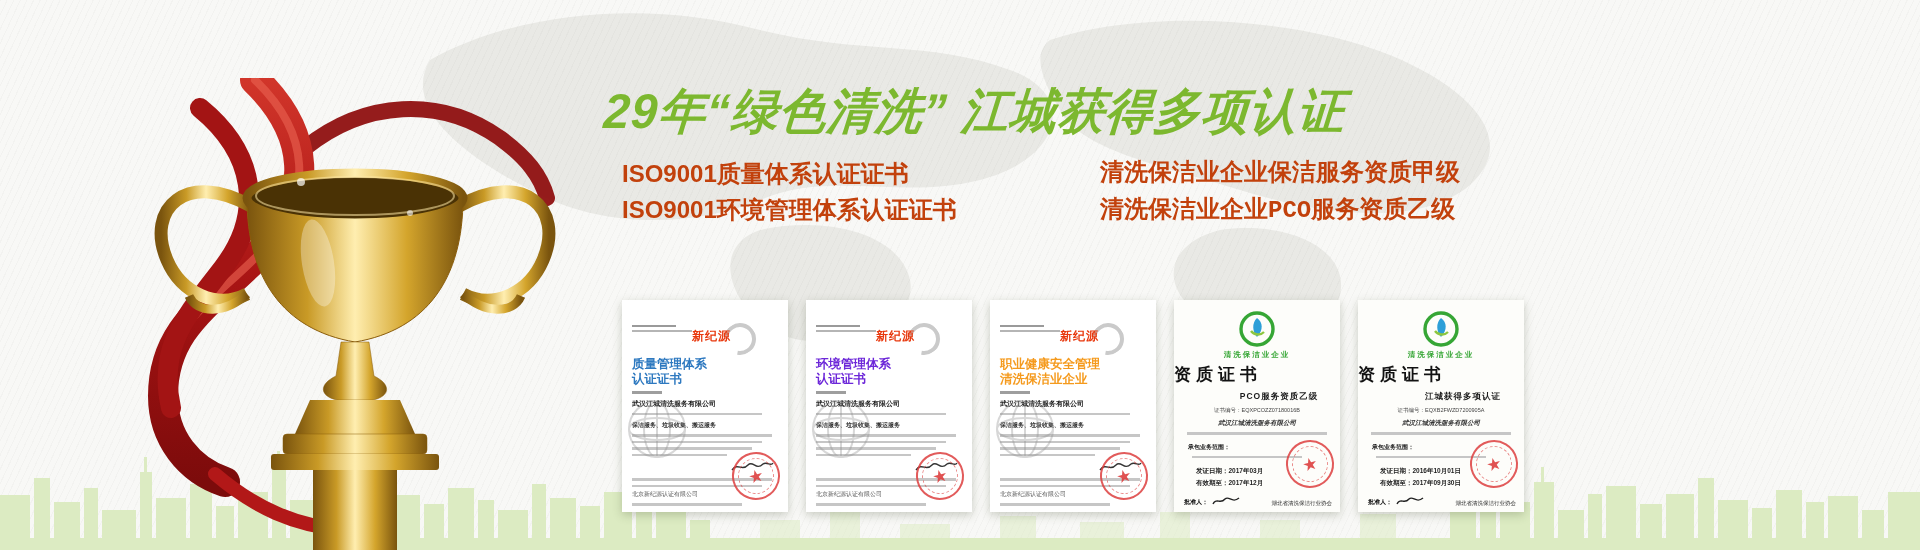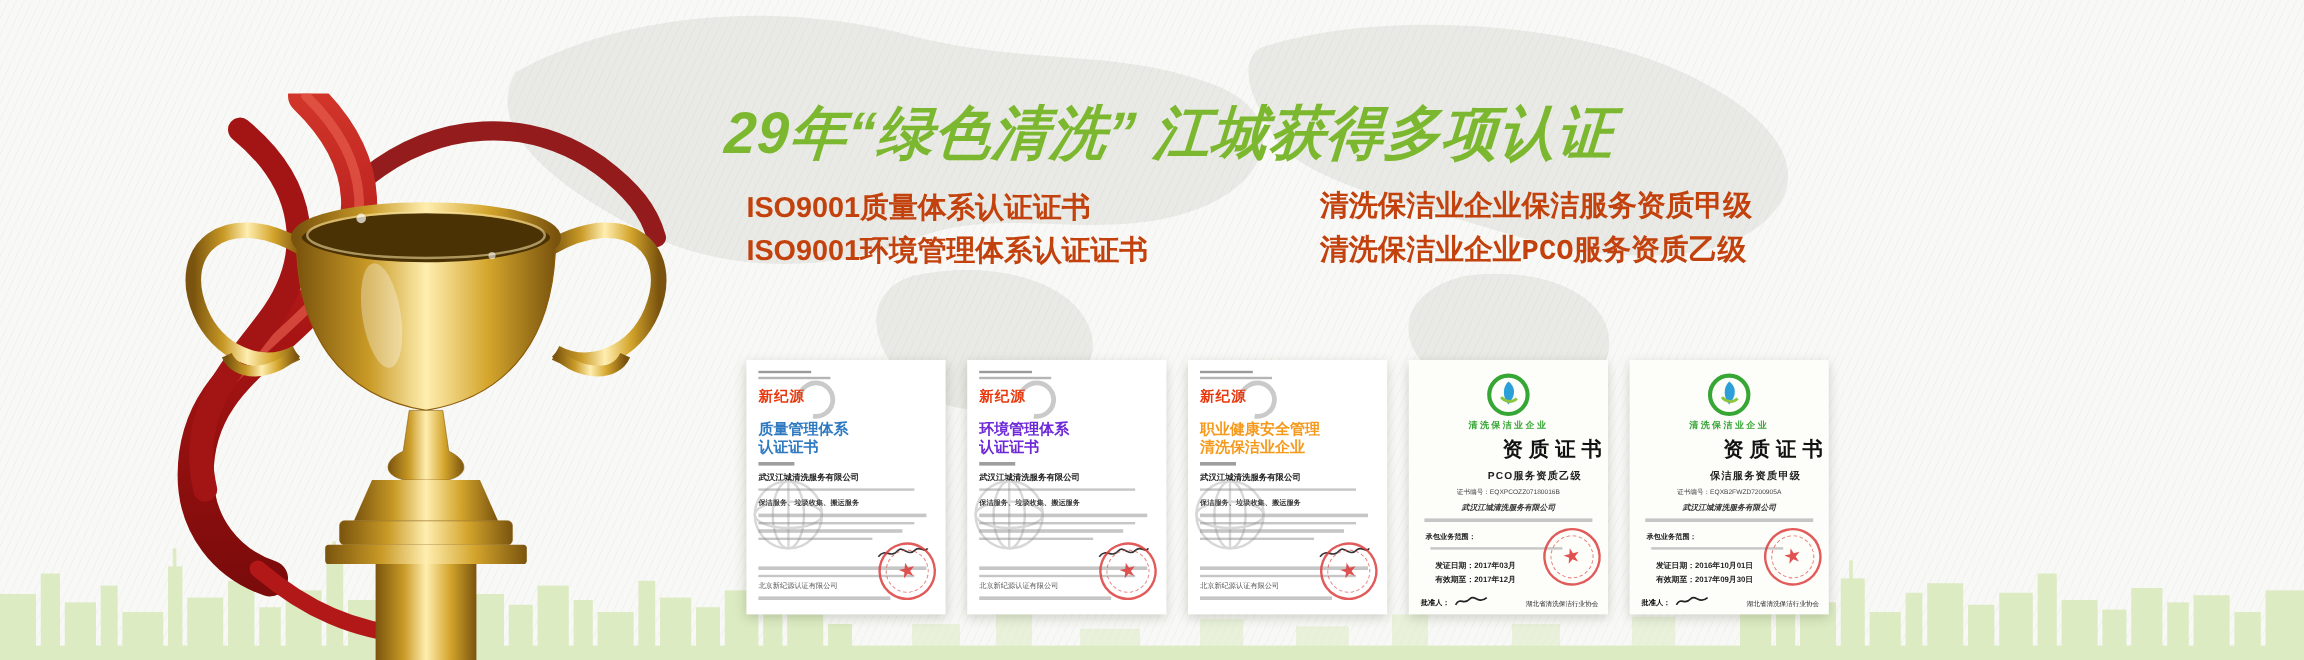--- a/index.html
+++ b/index.html
@@ -13,21 +13,21 @@
   .main-title{position:absolute;left:604px;top:80px;z-index:5;white-space:nowrap;
          font-size:47px;font-weight:bold;font-style:italic;letter-spacing:1px;
          transform:skewX(-4deg) scaleY(1.04);}
   .list{position:absolute;z-index:5;font-size:24px;font-weight:bold;color:#c2410c;white-space:nowrap;}
   .list-left{left:622px;top:156px;line-height:36px;}
   .list-right{left:1100px;top:155px;line-height:37px;font-family:Liberation Mono, monospace;}
   .cert-row{position:absolute;left:622px;top:300px;z-index:6;display:flex;gap:18px;}
   .cert{width:166px;height:212px;background:#fff;position:relative;overflow:hidden;
         box-shadow:0 3px 9px rgba(60,70,40,.25);flex:0 0 auto;}
   
-  .iso-top{display:flex;padding:9px 8px 0 10px;flex-direction:column;}
+  .iso-top{display:flex;padding:25px 8px 0 10px;}
   .toplines i{display:block;height:2px;background:#9a9a9a;margin-bottom:3px;}
   .toplines .l1{width:44px}.toplines .l2{width:60px;background:#b5b5b5}
   .njy{position:relative;width:64px;height:28px;}
   .njy-swirl{position:absolute;right:0;top:-2px;width:24px;height:24px;border-radius:50%;
         border:4px solid #b9b9b9;border-left-color:transparent;transform:rotate(-35deg);opacity:.75;}
   .njy-text{position:absolute;left:0;top:3px;color:#e8380d;font-weight:bold;font-size:12px;letter-spacing:1px;}
   .iso-title{margin:4px 10px 0;font-size:12.5px;font-weight:bold;line-height:15px;}
   .bar{height:2.5px;background:#c6c6c6;margin:4px 10px 0;}
   .bar.d{background:#9e9e9e}
   .w30{width:30px}.w95{width:95px}.w110{width:110px}
@@ -41,21 +41,21 @@
         border:2px solid rgba(221,62,62,.85);color:rgba(221,62,62,.9);
         display:flex;align-items:center;justify-content:center;font-size:17px;
         transform:rotate(-14deg);}
   .stamp::after{content:"";position:absolute;inset:4px;border:1px dashed rgba(221,62,62,.6);border-radius:50%;}
   .iso-stamp{right:8px;bottom:12px;}
   .q-stamp{right:6px;bottom:24px;}
   
   .cert.qual{background:#fdfdfa;}
   .q-logo{display:block;margin:10px auto 2px;}
   .q-org{font-size:7.5px;font-weight:bold;text-align:center;letter-spacing:2px;}
-  .q-title{font-size:17px;font-weight:bold;letter-spacing:5px;text-align:right;color:#121212;margin-top:3px;white-space:nowrap;}
+  .q-title{font-size:17px;font-weight:bold;letter-spacing:5px;text-align:left;color:#121212;margin-top:3px;white-space:nowrap;}
   .q-sub{font-size:8.5px;font-weight:bold;text-align:center;margin-top:5px;color:#1c1c1c;letter-spacing:1px;padding-left:44px;}
   .q-no{font-size:5.5px;color:#444;text-align:center;margin-top:4px;white-space:nowrap;}
   .q-company{font-size:6.5px;font-style:italic;font-weight:bold;text-align:center;margin-top:5px;color:#333;}
   .q-bar-c{margin-left:auto;margin-right:auto;}
   .q-scope{font-size:6px;font-weight:bold;margin:8px 0 0 14px;color:#222;}
   .q-date{font-size:6.5px;font-weight:bold;margin:9px 0 0 22px;color:#1d1d1d;}
   .q-date.v{margin-top:3px;}
   .q-foot{display:flex;align-items:flex-end;margin:7px 8px 0 10px;gap:3px;}
   .q-appr{font-size:6px;font-weight:bold;}
   .q-assoc{font-size:5.5px;margin-left:auto;color:#222;}
@@ -353,21 +353,21 @@
     </div>
 
     <div class="cert qual">
       <svg class="q-logo" width="38" height="38" viewBox="0 0 38 38">
         <circle cx="19" cy="19" r="16" fill="none" stroke="#36a635" stroke-width="3.4"></circle>
         <path d="M19,8 C25,12 25.5,20 19,27 C14.5,22 13.5,13 19,8 Z" fill="#2d9fd8"></path>
         <path d="M13,21 C16,25 22,26 26,22" fill="none" stroke="#8cc63f" stroke-width="2.4"></path>
       </svg>
       <div class="q-org" style="color: rgb(54, 166, 53);">清洗保洁业企业</div>
       <div class="q-title">资质证书</div>
-      <div class="q-sub">保洁服务资质甲级</div>
+      <div class="q-sub">江城获得多项认证</div>
       <div class="q-no">证书编号：EQXB2FWZD7200905A</div>
       <div class="q-company">武汉江城清洗服务有限公司</div>
       <div class="bar w140 q-bar-c"></div>
       <div class="q-scope">承包业务范围：</div>
       <div class="bar w110" style="margin-left:18px"></div>
       <div class="q-date">发证日期：2016年10月01日</div>
       <div class="q-date v">有效期至：2017年09月30日</div>
       <div class="q-foot">
         <span class="q-appr">批准人：</span>
         <svg width="30" height="12" viewBox="0 0 30 12">

